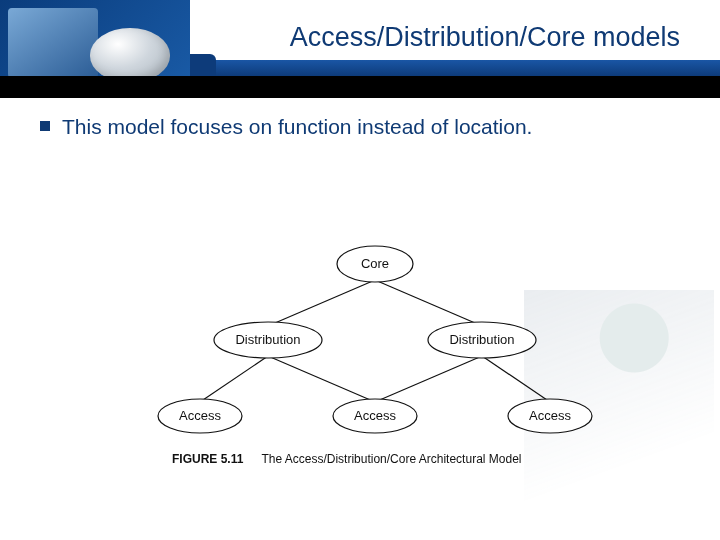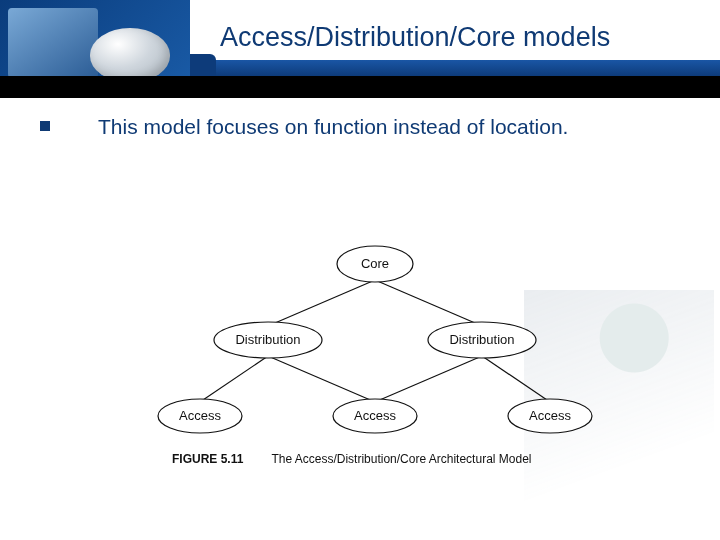--- a/index.html
+++ b/index.html
@@ -8,20 +8,21 @@
     height: 540px;
     background: #fff;
     font-family: Arial, Helvetica, sans-serif;
     position: relative;
     overflow: hidden;
   }
   .header {
     position: relative;
     height: 98px;
     background: #fff;
+    text-align: right;
   }
   .header-img {
     position: absolute;
     top: 0;
     left: 0;
     width: 190px;
     height: 98px;
     background: linear-gradient(135deg, #0a3c7c, #1a5ca8);
     overflow: hidden;
   }
@@ -79,21 +80,20 @@
   .content {
     position: absolute;
     top: 114px;
     left: 40px;
     right: 40px;
   }
   .bullet {
     display: flex;
     align-items: flex-start;
     margin-bottom: 4px;
-    gap: 36px;
   }
   .bullet .mark {
     width: 10px; height: 10px;
     background: #0f3a74;
     margin-top: 7px;
     margin-right: 12px;
     flex: 0 0 auto;
   }
   .bullet .text {
     font-size: 21px;
@@ -107,21 +107,21 @@
     width: 450px;
     height: 240px;
   }
   .figure-label {
     position: absolute;
     bottom: 8px;
     left: 22px;
     font-size: 12px;
     color: #111;
   }
-  .figure-label b { font-weight: bold; margin-right: 28px; }
+  .figure-label b { font-weight: bold; margin-right: 18px; }
   .watermark {
     position: absolute;
     right: 6px;
     bottom: 10px;
     width: 190px;
     height: 240px;
     opacity: .22;
     background:
       radial-gradient(circle at 58% 20%, #8aa 0 34px, transparent 35px),
       linear-gradient(160deg, rgba(120,140,160,.7), rgba(120,140,160,0) 70%);

